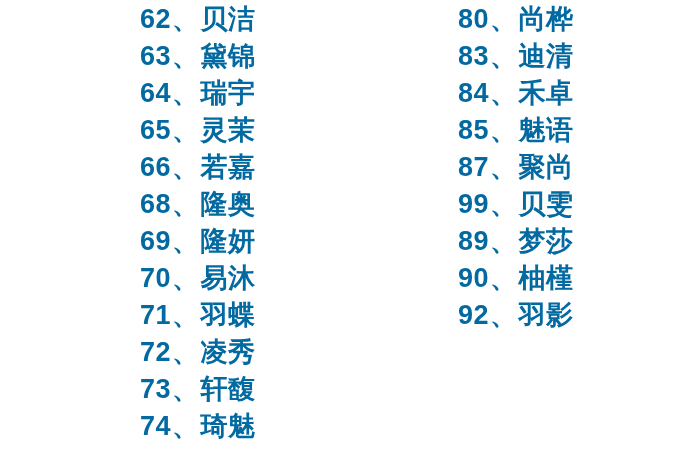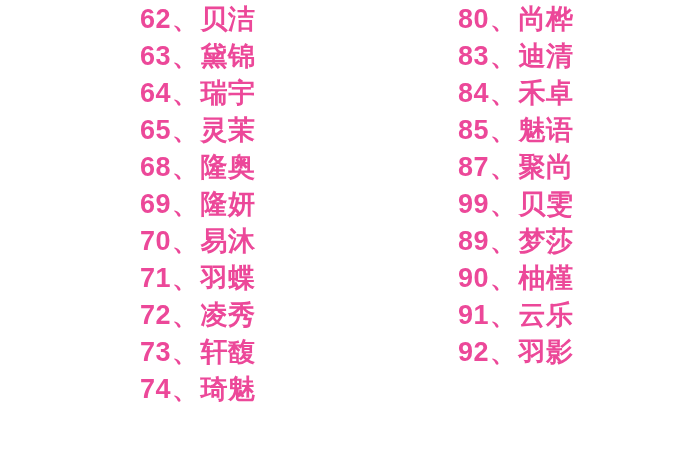--- a/index.html
+++ b/index.html
@@ -24,39 +24,40 @@
     position: absolute;
     top: 1px;
   }
   .col-left  { left: 140px; }
   .col-right { left: 458px; }
   .row {
     height: 37px;
     line-height: 37px;
     font-size: 27px;
     font-weight: 700;
-    color: #ec4899;
+    color: #0369a1;
     white-space: nowrap;
     letter-spacing: 0.5px;
   }
   .row .sep { margin: 0 1px; }
 </style>
 </head>
 <body>
 
 <div class="canvas">
   <div class="col col-left">
   <div class="row"><span class="num">62</span><span class="sep">、</span><span class="nm">贝洁</span></div>
 
   <div class="row"><span class="num">63</span><span class="sep">、</span><span class="nm">黛锦</span></div>
 
   <div class="row"><span class="num">64</span><span class="sep">、</span><span class="nm">瑞宇</span></div>
 
   <div class="row"><span class="num">65</span><span class="sep">、</span><span class="nm">灵茉</span></div>
 
+  <div class="row"><span class="num">66</span><span class="sep">、</span><span class="nm">若嘉</span></div>
 
 
   <div class="row"><span class="num">68</span><span class="sep">、</span><span class="nm">隆奥</span></div>
 
   <div class="row"><span class="num">69</span><span class="sep">、</span><span class="nm">隆妍</span></div>
 
   <div class="row"><span class="num">70</span><span class="sep">、</span><span class="nm">易沐</span></div>
 
   <div class="row"><span class="num">71</span><span class="sep">、</span><span class="nm">羽蝶</span></div>
 
@@ -79,17 +80,16 @@
 
 
   <div class="row"><span class="num">87</span><span class="sep">、</span><span class="nm">聚尚</span></div>
 
   <div class="row"><span class="num">99</span><span class="sep">、</span><span class="nm">贝雯</span></div>
 
   <div class="row"><span class="num">89</span><span class="sep">、</span><span class="nm">梦莎</span></div>
 
   <div class="row"><span class="num">90</span><span class="sep">、</span><span class="nm">柚槿</span></div>
 
-  <div class="row"><span class="num">91</span><span class="sep">、</span><span class="nm">云乐</span></div>
 
   <div class="row"><span class="num">92</span><span class="sep">、</span><span class="nm">羽影</span></div>
 </div>
 </div>
 
 </body></html>

